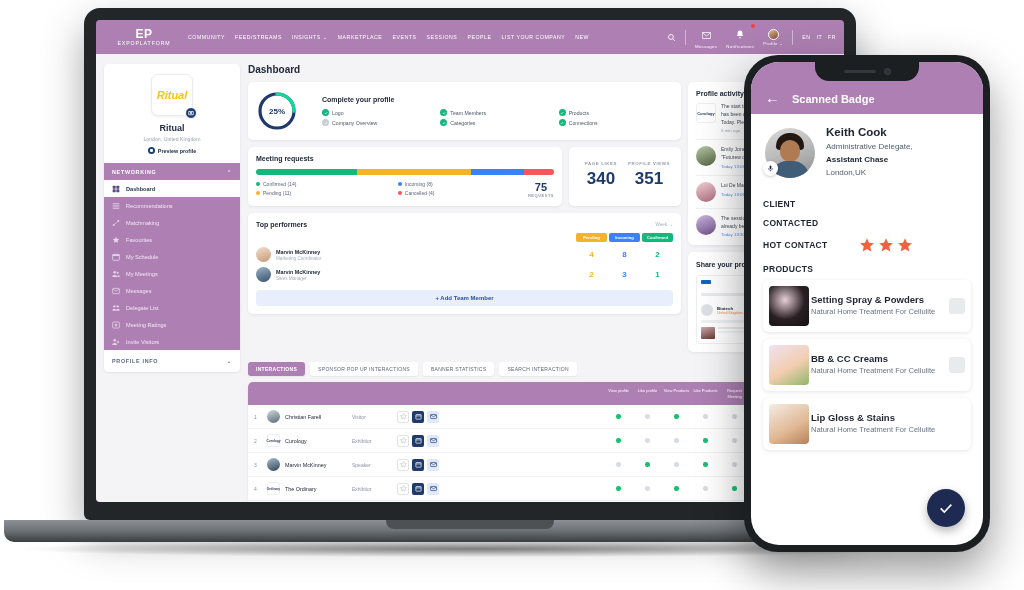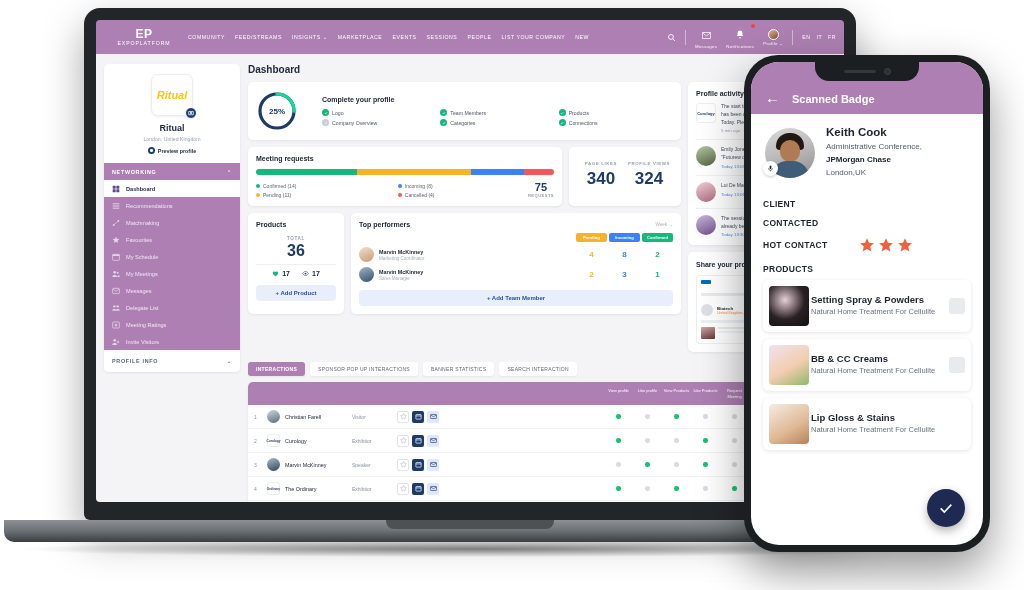--- a/index.html
+++ b/index.html
@@ -124,21 +124,21 @@
   .pc-chk svg { width: 4px; height: 4px; fill: #fff; }
 
   
   .mr-wrap { display: flex; gap: 7px; }
   .mr-card { flex: 1; }
   .stat-card { width: 112px; flex: 0 0 112px; display: flex; }
   .stat-box { flex: 1; text-align: center; padding: 6px 2px; }
   .stat-lbl { font-size: 4.4px; letter-spacing: .6px; color: #96a0b0; font-weight: bold; }
   .stat-val { font-size: 17px; font-weight: bold; color: #1e3a6b; margin-top: 3px; }
   .bar { display: flex; height: 6px; border-radius: 3px; overflow: hidden; margin: 7px 0 6px; }
-  .legend-row { display: flex; align-items: flex-end; }
+  .legend-row { display: flex; align-items: flex-start; }
   .legend { display: grid; grid-template-columns: repeat(2, auto); gap: 3px 14px; flex: 1; }
   .lg { display: flex; align-items: center; gap: 3px; font-size: 5px; color: #5d6677; }
   .lg i { width: 4px; height: 4px; border-radius: 50%; display: block; }
   .req-total { text-align: center; padding-left: 6px; }
   .req-total .n { font-size: 11px; font-weight: bold; color: #1e3a6b; }
   .req-total .t { font-size: 4px; letter-spacing: .5px; color: #96a0b0; font-weight: bold; }
 
   
   .pt-wrap { display: flex; gap: 7px; }
   .prod-card { width: 96px; flex: 0 0 96px; text-align: center; }
@@ -597,47 +597,26 @@
                   </div>
                 </div>
 
                 <div class="card stat-card">
                   <div class="stat-box">
                     <div class="stat-lbl">PAGE LIKES</div>
                     <div class="stat-val">340</div>
                   </div>
                   <div class="stat-box">
                     <div class="stat-lbl">PROFILE VIEWS</div>
-                    <div class="stat-val">324</div>
+                    <div class="stat-val">351</div>
                   </div>
                 </div>
               </div>
 
               <div class="pt-wrap">
-                <div class="card prod-card">
-                  <div class="card-title" style="text-align:left">Products</div>
-                  <div class="prod-total-lbl">TOTAL</div>
-                  <div class="prod-total">36</div>
-                  <div class="prod-sub">
-                    <div>
-                      <svg viewBox="0 0 24 24">
-                          <path d="M12 21s-9-5.7-9-11a5 5 0 0 1 9-3 5 5 0 0 1 9 3c0 5.3-9 11-9 11z" fill="#14b87b"></path>
-                        </svg>
-                      <span>17</span>
-                    </div>
-                    <div>
-                      <svg viewBox="0 0 24 24">
-                          <path d="M12 5c6 0 10 7 10 7s-4 7-10 7S2 12 2 12s4-7 10-7z" fill="none" stroke="#2b3a5c" stroke-width="2"></path>
-                          <circle cx="12" cy="12" r="3" fill="#2b3a5c"></circle>
-                        </svg>
-                      <span>17</span>
-                    </div>
-                  </div>
-                  <div class="btn-soft">+  Add Product</div>
-                </div>
 
                 <div class="card tp-card">
                   <div class="tp-head">
                     <div class="card-title">Top performers</div>
                     <div class="tp-week">
                       <span>Week</span>
                       <span>⌄</span>
                     </div>
                   </div>
                   <div class="tp-cols">
@@ -1042,22 +1021,22 @@
             </div>
             <div class="ph-mic">
               <svg viewBox="0 0 24 24">
                   <rect x="9" y="2" width="6" height="12" rx="3"></rect>
                   <path d="M5 11a7 7 0 0 0 14 0M12 18v4" fill="none" stroke="#1e2a44" stroke-width="2"></path>
                 </svg>
             </div>
           </div>
           <div>
             <div class="ph-nm">Keith Cook</div>
-            <div class="ph-meta">Administrative Conference,</div>
-            <div class="ph-meta" style="margin-top:1px"><b>JPMorgan Chase</b></div>
+            <div class="ph-meta">Administrative Delegate,</div>
+            <div class="ph-meta" style="margin-top:1px"><b>Assistant Chase</b></div>
             <div class="ph-meta" style="margin-top:1px">London,UK</div>
           </div>
         </div>
 
 
         <div class="ph-rows">
           <div class="ph-row">
             <span class="ph-row-lbl">CLIENT</span>
           </div>
           <div class="ph-row">

